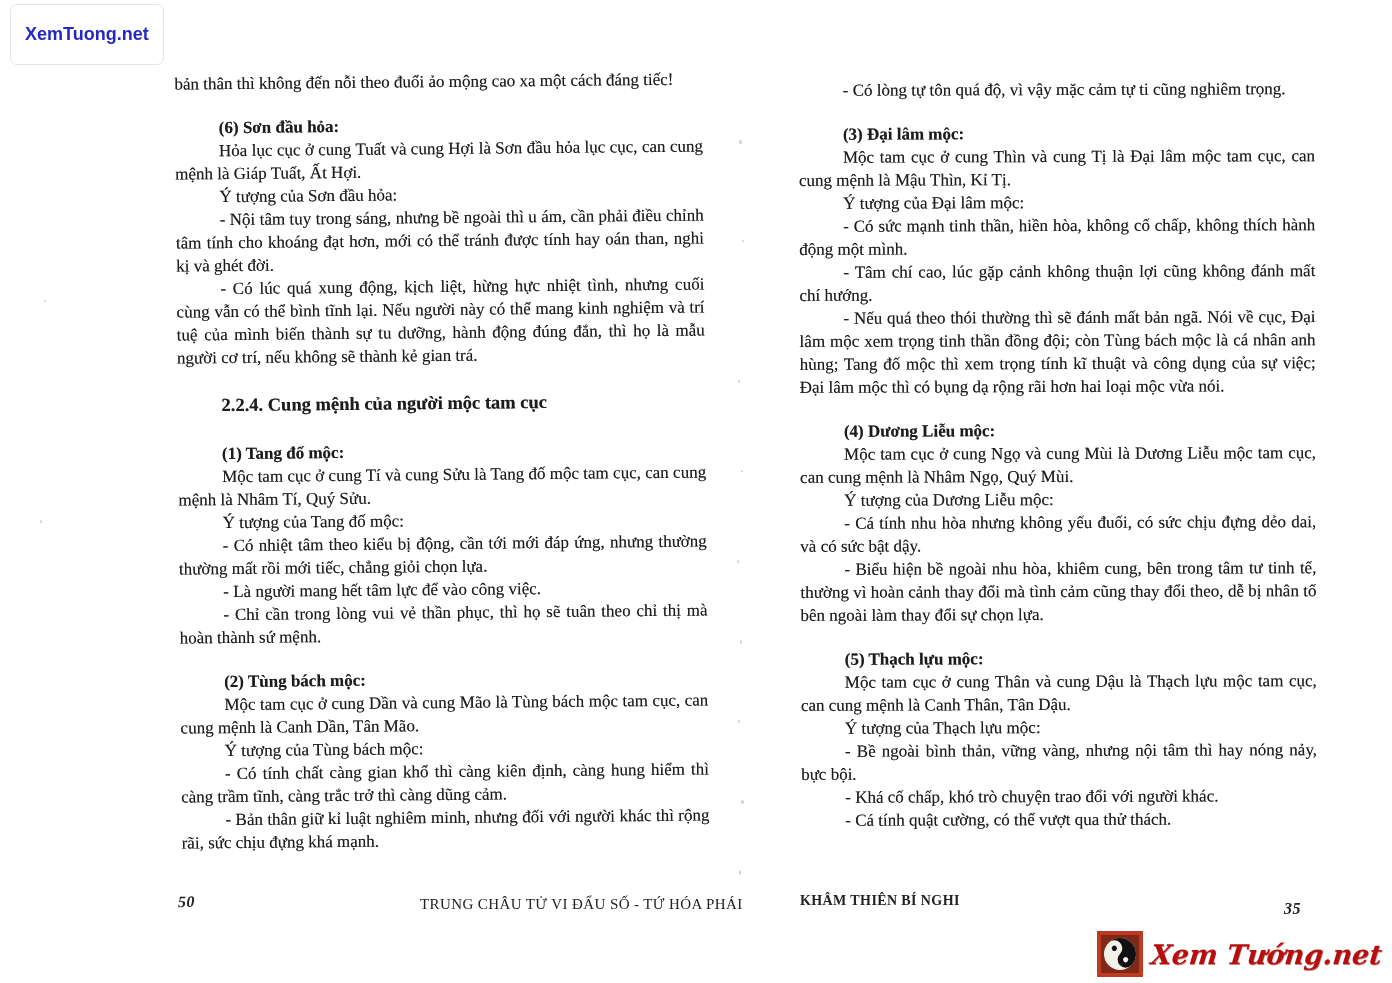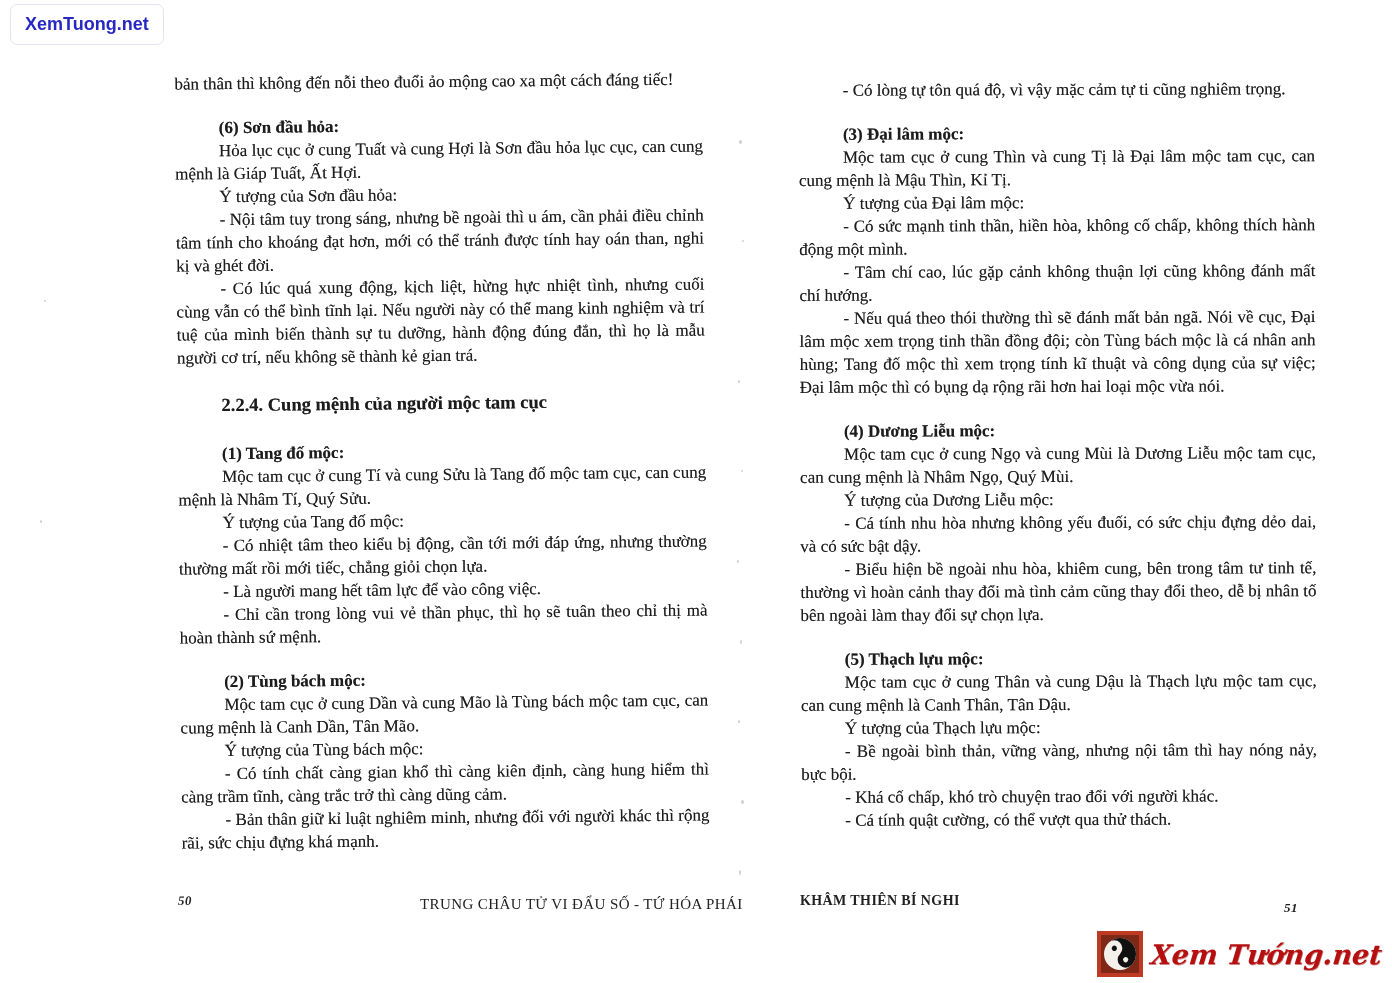--- a/index.html
+++ b/index.html
@@ -7,40 +7,40 @@
     width:1392px;height:983px;position:relative;overflow:hidden;
     background:#ffffff;
     font-family:"Liberation Serif", serif;
     color:#1c1c1c;
   }
   
   .watermark{
     position:absolute;left:10px;top:4px;
     font-family:"Liberation Sans", sans-serif;
     font-size:18px;font-weight:600;color:#2727c4;
-    padding:9px 14px;border:1px solid #e4e4ee;border-radius:7px;
+    padding:19px 14px;border:1px solid #e4e4ee;border-radius:7px;
     background:transparent;
   }
   
   .col{
     position:absolute;
     font-size:17px;line-height:23px;
     text-align:justify;
     text-shadow:0 0 0.5px rgba(20,20,20,0.55);
   }
   .col-left{left:178px;top:70px;width:528px;transform:rotate(-0.55deg);}
   .col-right{left:800px;top:78px;width:516px;transform:rotate(-0.2deg);}
   .blk{margin:0;}
   .indent{text-indent:44px;}
   .noindent{text-indent:0;}
   .head{font-weight:bold;text-indent:44px;margin-top:21px;}
   .section{font-weight:bold;text-indent:44px;margin-top:25px;margin-bottom:25px;font-size:18.5px;}
   
   .footer-item{position:absolute;font-size:13px;letter-spacing:0.4px;color:#222;}
-  .pagenum{font-style:italic;font-size:13px;font-weight:bold;}
+  .pagenum{font-style:italic;font-size:16px;font-weight:bold;}
   .pn-left{left:178px;top:893px;transform:rotate(-1deg);}
   .run-left{left:420px;top:896px;font-weight:normal;font-size:15px;}
   .run-right{left:800px;top:893px;font-weight:bold;font-size:14px;}
   .pn-right{left:1284px;top:900px;}
   
   .speck{position:absolute;background:#8a8a8a;border-radius:50%;opacity:0.4;}
   
   .logo{
     position:absolute;right:10px;bottom:6px;
     display:flex;align-items:center;gap:8px;
@@ -104,21 +104,21 @@
     <p class="blk indent">Mộc tam cục ở cung Thân và cung Dậu là Thạch lựu mộc tam cục, can cung mệnh là Canh Thân, Tân Dậu.</p>
     <p class="blk indent">Ý tượng của Thạch lựu mộc:</p>
     <p class="blk indent">- Bề ngoài bình thản, vững vàng, nhưng nội tâm thì hay nóng nảy, bực bội.</p>
     <p class="blk indent">- Khá cố chấp, khó trò chuyện trao đổi với người khác.</p>
     <p class="blk indent">- Cá tính quật cường, có thể vượt qua thử thách.</p>
   </div>
 
 <div class="footer-item pagenum pn-left">50</div>
 <div class="footer-item run-left">TRUNG CHÂU TỬ VI ĐẨU SỐ - TỨ HÓA PHÁI</div>
 <div class="footer-item run-right">KHÂM THIÊN BÍ NGHI</div>
-<div class="footer-item pagenum pn-right">51</div>
+<div class="footer-item pagenum pn-right">35</div>
 
 <i class="speck" style="left:739px;top:140px;width:3px;height:4px;"></i>
 <i class="speck" style="left:742px;top:240px;width:2px;height:2px;"></i>
 <i class="speck" style="left:738px;top:380px;width:2px;height:3px;"></i>
 <i class="speck" style="left:741px;top:470px;width:2px;height:2px;"></i>
 <i class="speck" style="left:737px;top:560px;width:2px;height:3px;"></i>
 <i class="speck" style="left:740px;top:640px;width:2px;height:4px;"></i>
 <i class="speck" style="left:738px;top:720px;width:2px;height:3px;"></i>
 <i class="speck" style="left:741px;top:800px;width:3px;height:4px;"></i>
 <i class="speck" style="left:739px;top:870px;width:2px;height:5px;"></i>

